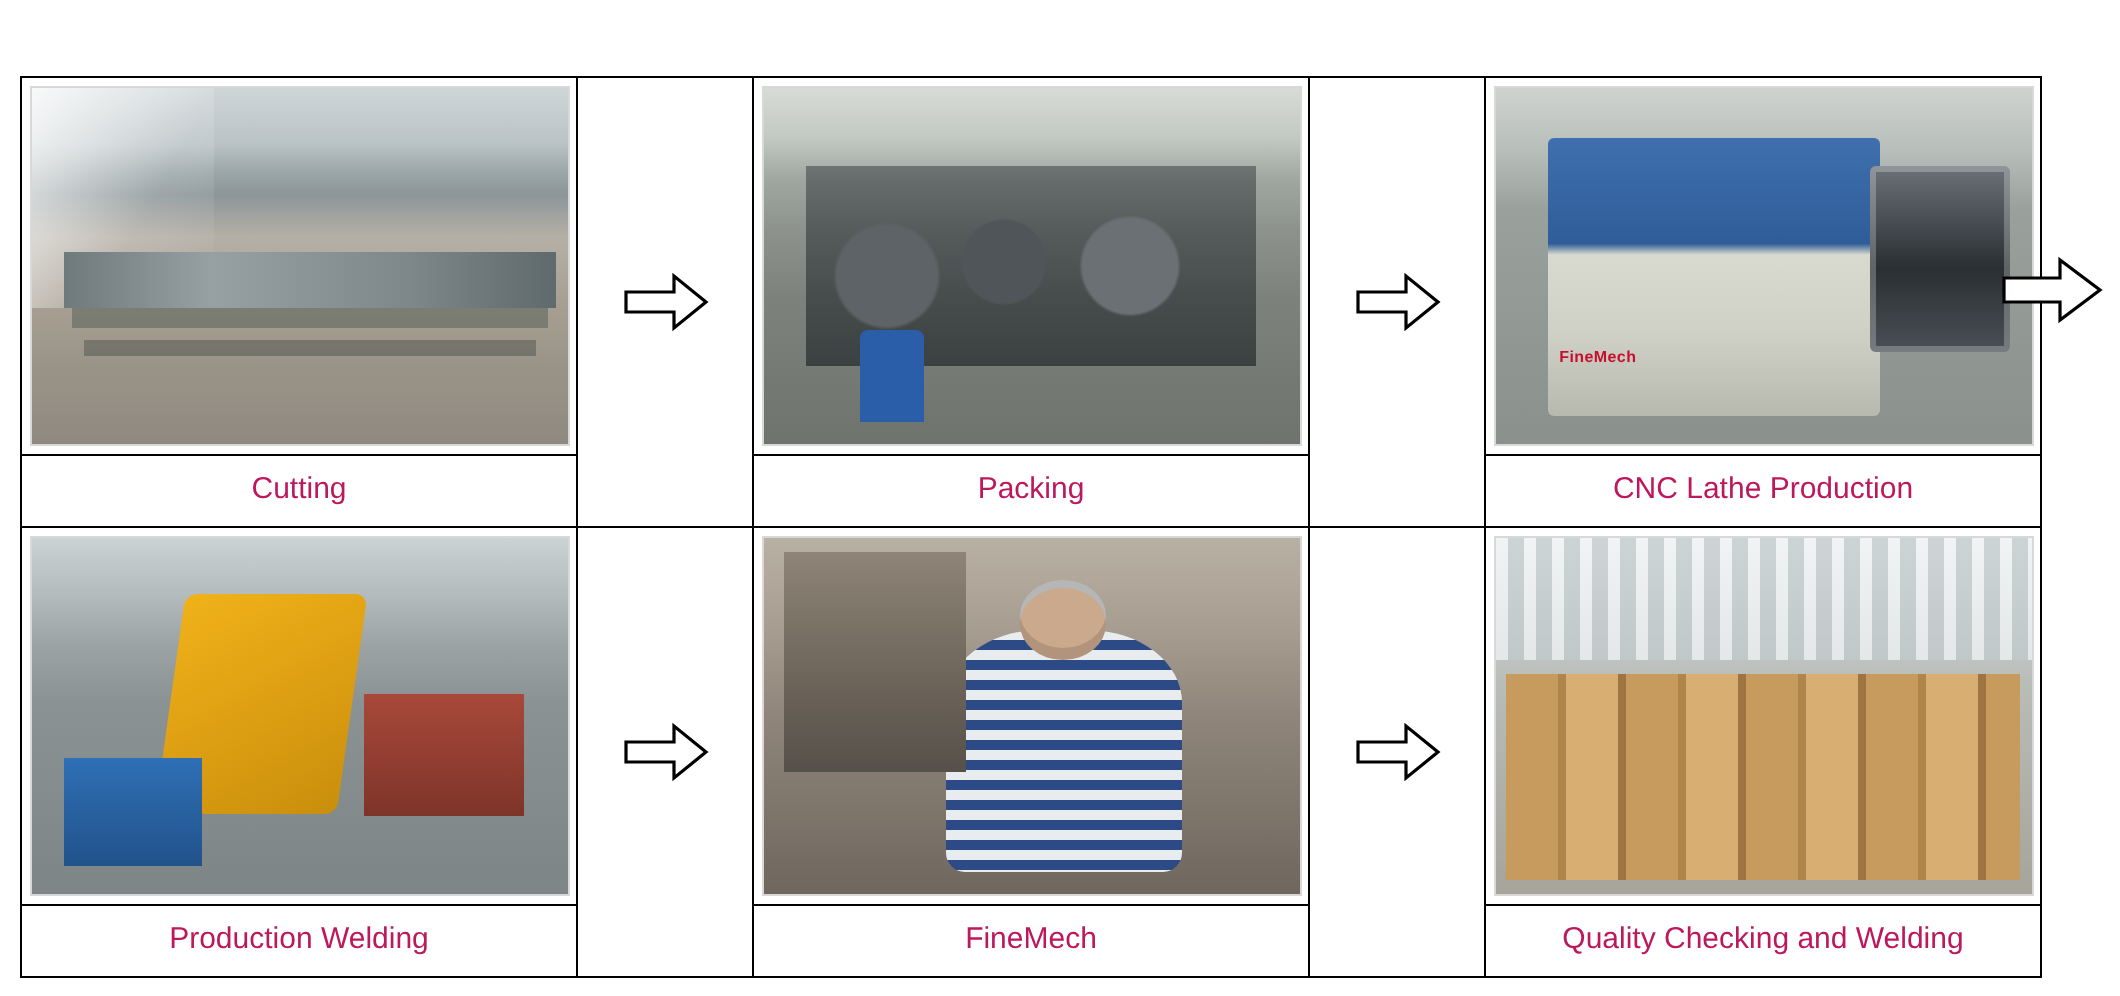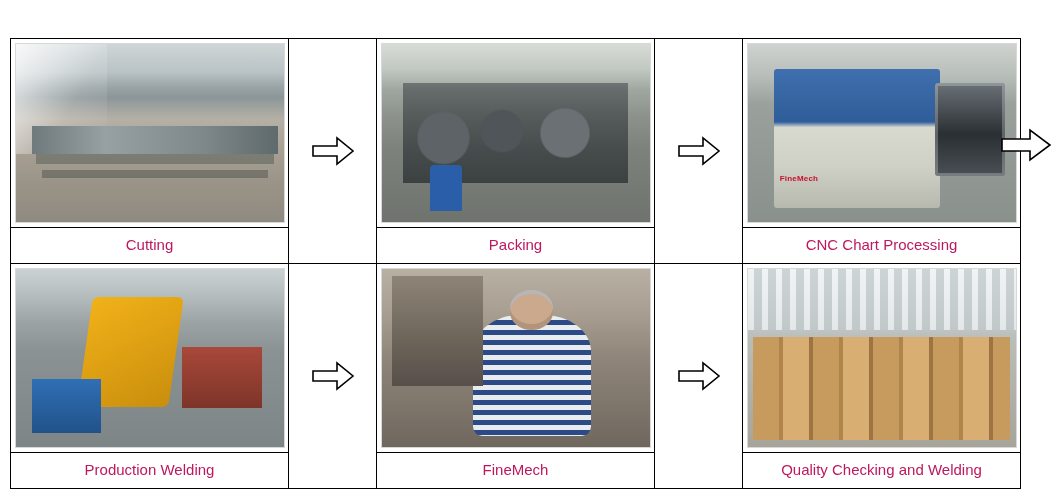--- a/index.html
+++ b/index.html
@@ -236,21 +236,21 @@
       </tr>
 
       <tr>
         <td class="cell-cap">
           <div class="caption">Cutting</div>
         </td>
         <td class="cell-cap">
           <div class="caption">Packing</div>
         </td>
         <td class="cell-cap">
-          <div class="caption">CNC Chart Processing</div>
+          <div class="caption">CNC Lathe Production</div>
         </td>
       </tr>
 
       <tr>
         <td class="cell-img">
           <div class="photo">
             <div class="ph p-weld"></div>
             <div class="weld-base"></div>
           </div>
         </td>

